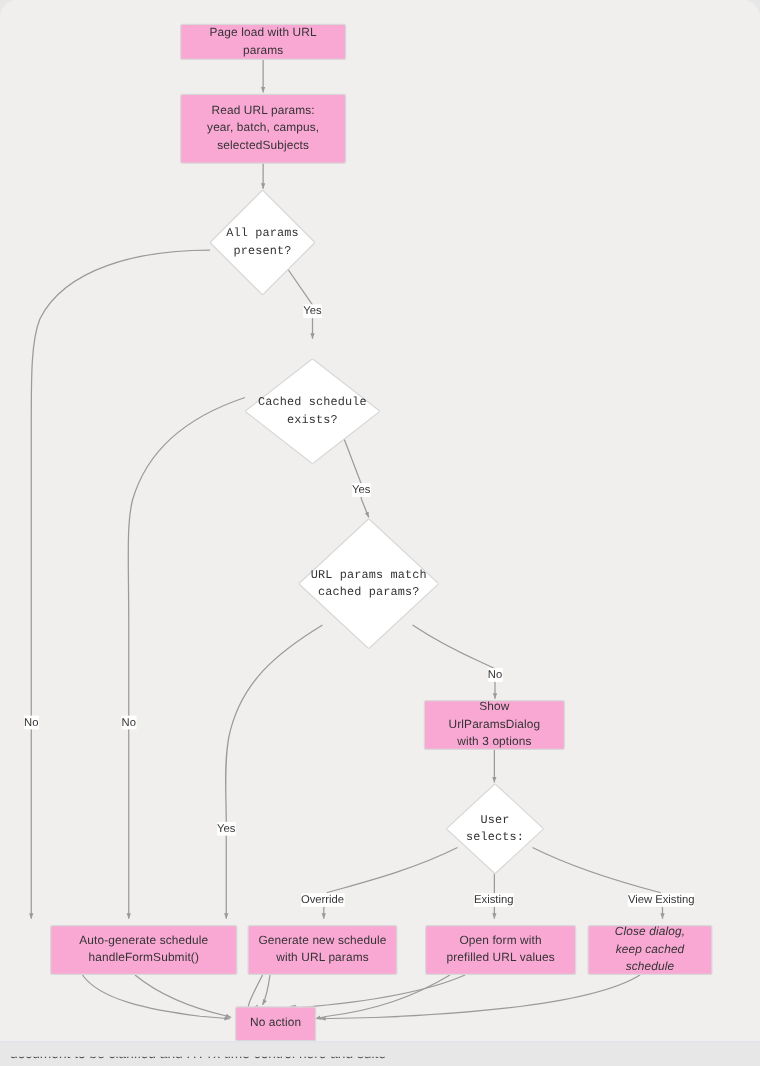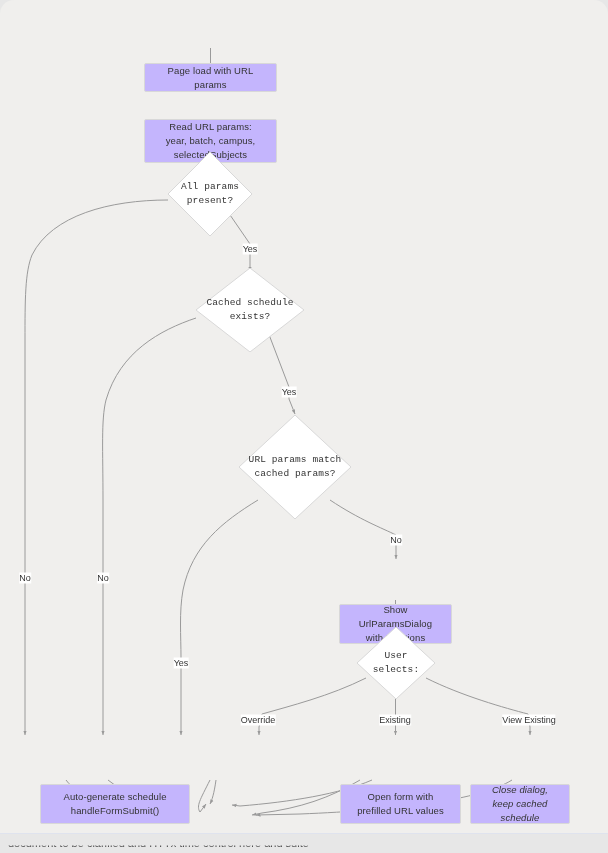--- a/index.html
+++ b/index.html
@@ -40,24 +40,23 @@
     display: flex;
     align-items: center;
     justify-content: center;
     text-align: center;
     color: #333333;
     font-size: 9.5px;
     line-height: 14px;
     letter-spacing: 0.1px;
   }
   .node.rect {
-    background: #c4b5fd;
+    background: #f9a8d4;
     border: 1px solid #d8d8d8;
     border-radius: 2px;
-    margin-top: 44px;
   }
   .node.rect .label {
     padding: 0 6px;
   }
   .node.diamond {
     background: transparent;
     font-family: Liberation Mono, monospace;
   }
   .diamond-shape {
     position: absolute;
@@ -152,32 +151,32 @@
         <path d="M 108 780 C 130 798, 160 808, 182 813 L 185 814"></path>
 
         <path d="M 372 780 C 340 794, 290 802, 240 806 L 232 805"></path>
       </g>
     </svg>
 
     <div class="node rect" style="left:144px; top:19px; width:133px; height:29px;">
       <span class="label">Page load with URL params</span>
     </div>
 
-    <div class="node rect" style="left:144px; top:75px; width:133px; height:44px;">
+    <div class="node rect" style="left:144px; top:75px; width:133px; height:56px;">
       <span class="label">Read URL params:<br>year, batch, campus,<br>selectedSubjects</span>
     </div>
 
     <div class="node diamond" style="left:168px; top:152px; width:84px; height:84px;">
       <svg class="diamond-shape" viewBox="0 0 100 100" preserveAspectRatio="none">
         <polygon points="50,0 100,50 50,100 0,50" fill="#ffffff" stroke="#d8d8d8" stroke-width="1" vector-effect="non-scaling-stroke"></polygon>
       </svg>
       <span class="label">All params<br>present?</span>
     </div>
 
-    <div class="node diamond" style="left:196px; top:268px; width:108px; height:84px;justify-content:center;">
+    <div class="node diamond" style="left:196px; top:287px; width:108px; height:84px;justify-content:center;">
       <svg class="diamond-shape" viewBox="0 0 100 100" preserveAspectRatio="none">
         <polygon points="50,0 100,50 50,100 0,50" fill="#ffffff" stroke="#d8d8d8" stroke-width="1" vector-effect="non-scaling-stroke"></polygon>
       </svg>
       <span class="label">Cached schedule<br>exists?</span>
     </div>
 
     <div class="node diamond" style="left:239px; top:415px; width:112px; height:104px;">
       <svg class="diamond-shape" viewBox="0 0 100 100" preserveAspectRatio="none">
         <polygon points="50,0 100,50 50,100 0,50" fill="#ffffff" stroke="#d8d8d8" stroke-width="1" vector-effect="non-scaling-stroke"></polygon>
       </svg>
@@ -192,20 +191,23 @@
       <svg class="diamond-shape" viewBox="0 0 100 100" preserveAspectRatio="none">
         <polygon points="50,0 100,50 50,100 0,50" fill="#ffffff" stroke="#d8d8d8" stroke-width="1" vector-effect="non-scaling-stroke"></polygon>
       </svg>
       <span class="label">User selects:</span>
     </div>
 
     <div class="node rect" style="left:40px; top:740px; width:150px; height:40px;">
       <span class="label">Auto-generate schedule<br>handleFormSubmit()</span>
     </div>
 
+    <div class="node rect" style="left:198px; top:740px; width:120px; height:40px;">
+      <span class="label">Generate new schedule<br>with URL params</span>
+    </div>
 
     <div class="node rect" style="left:340px; top:740px; width:121px; height:40px;">
       <span class="label">Open form with<br>prefilled URL values</span>
     </div>
 
     <div class="node rect" style="left:470px; top:740px; width:100px; height:40px;font-style:italic;">
       <span class="label">Close dialog,<br>keep cached schedule</span>
     </div>
 
     <div class="node rect" style="left:188px; top:805px; width:65px; height:28px;">

